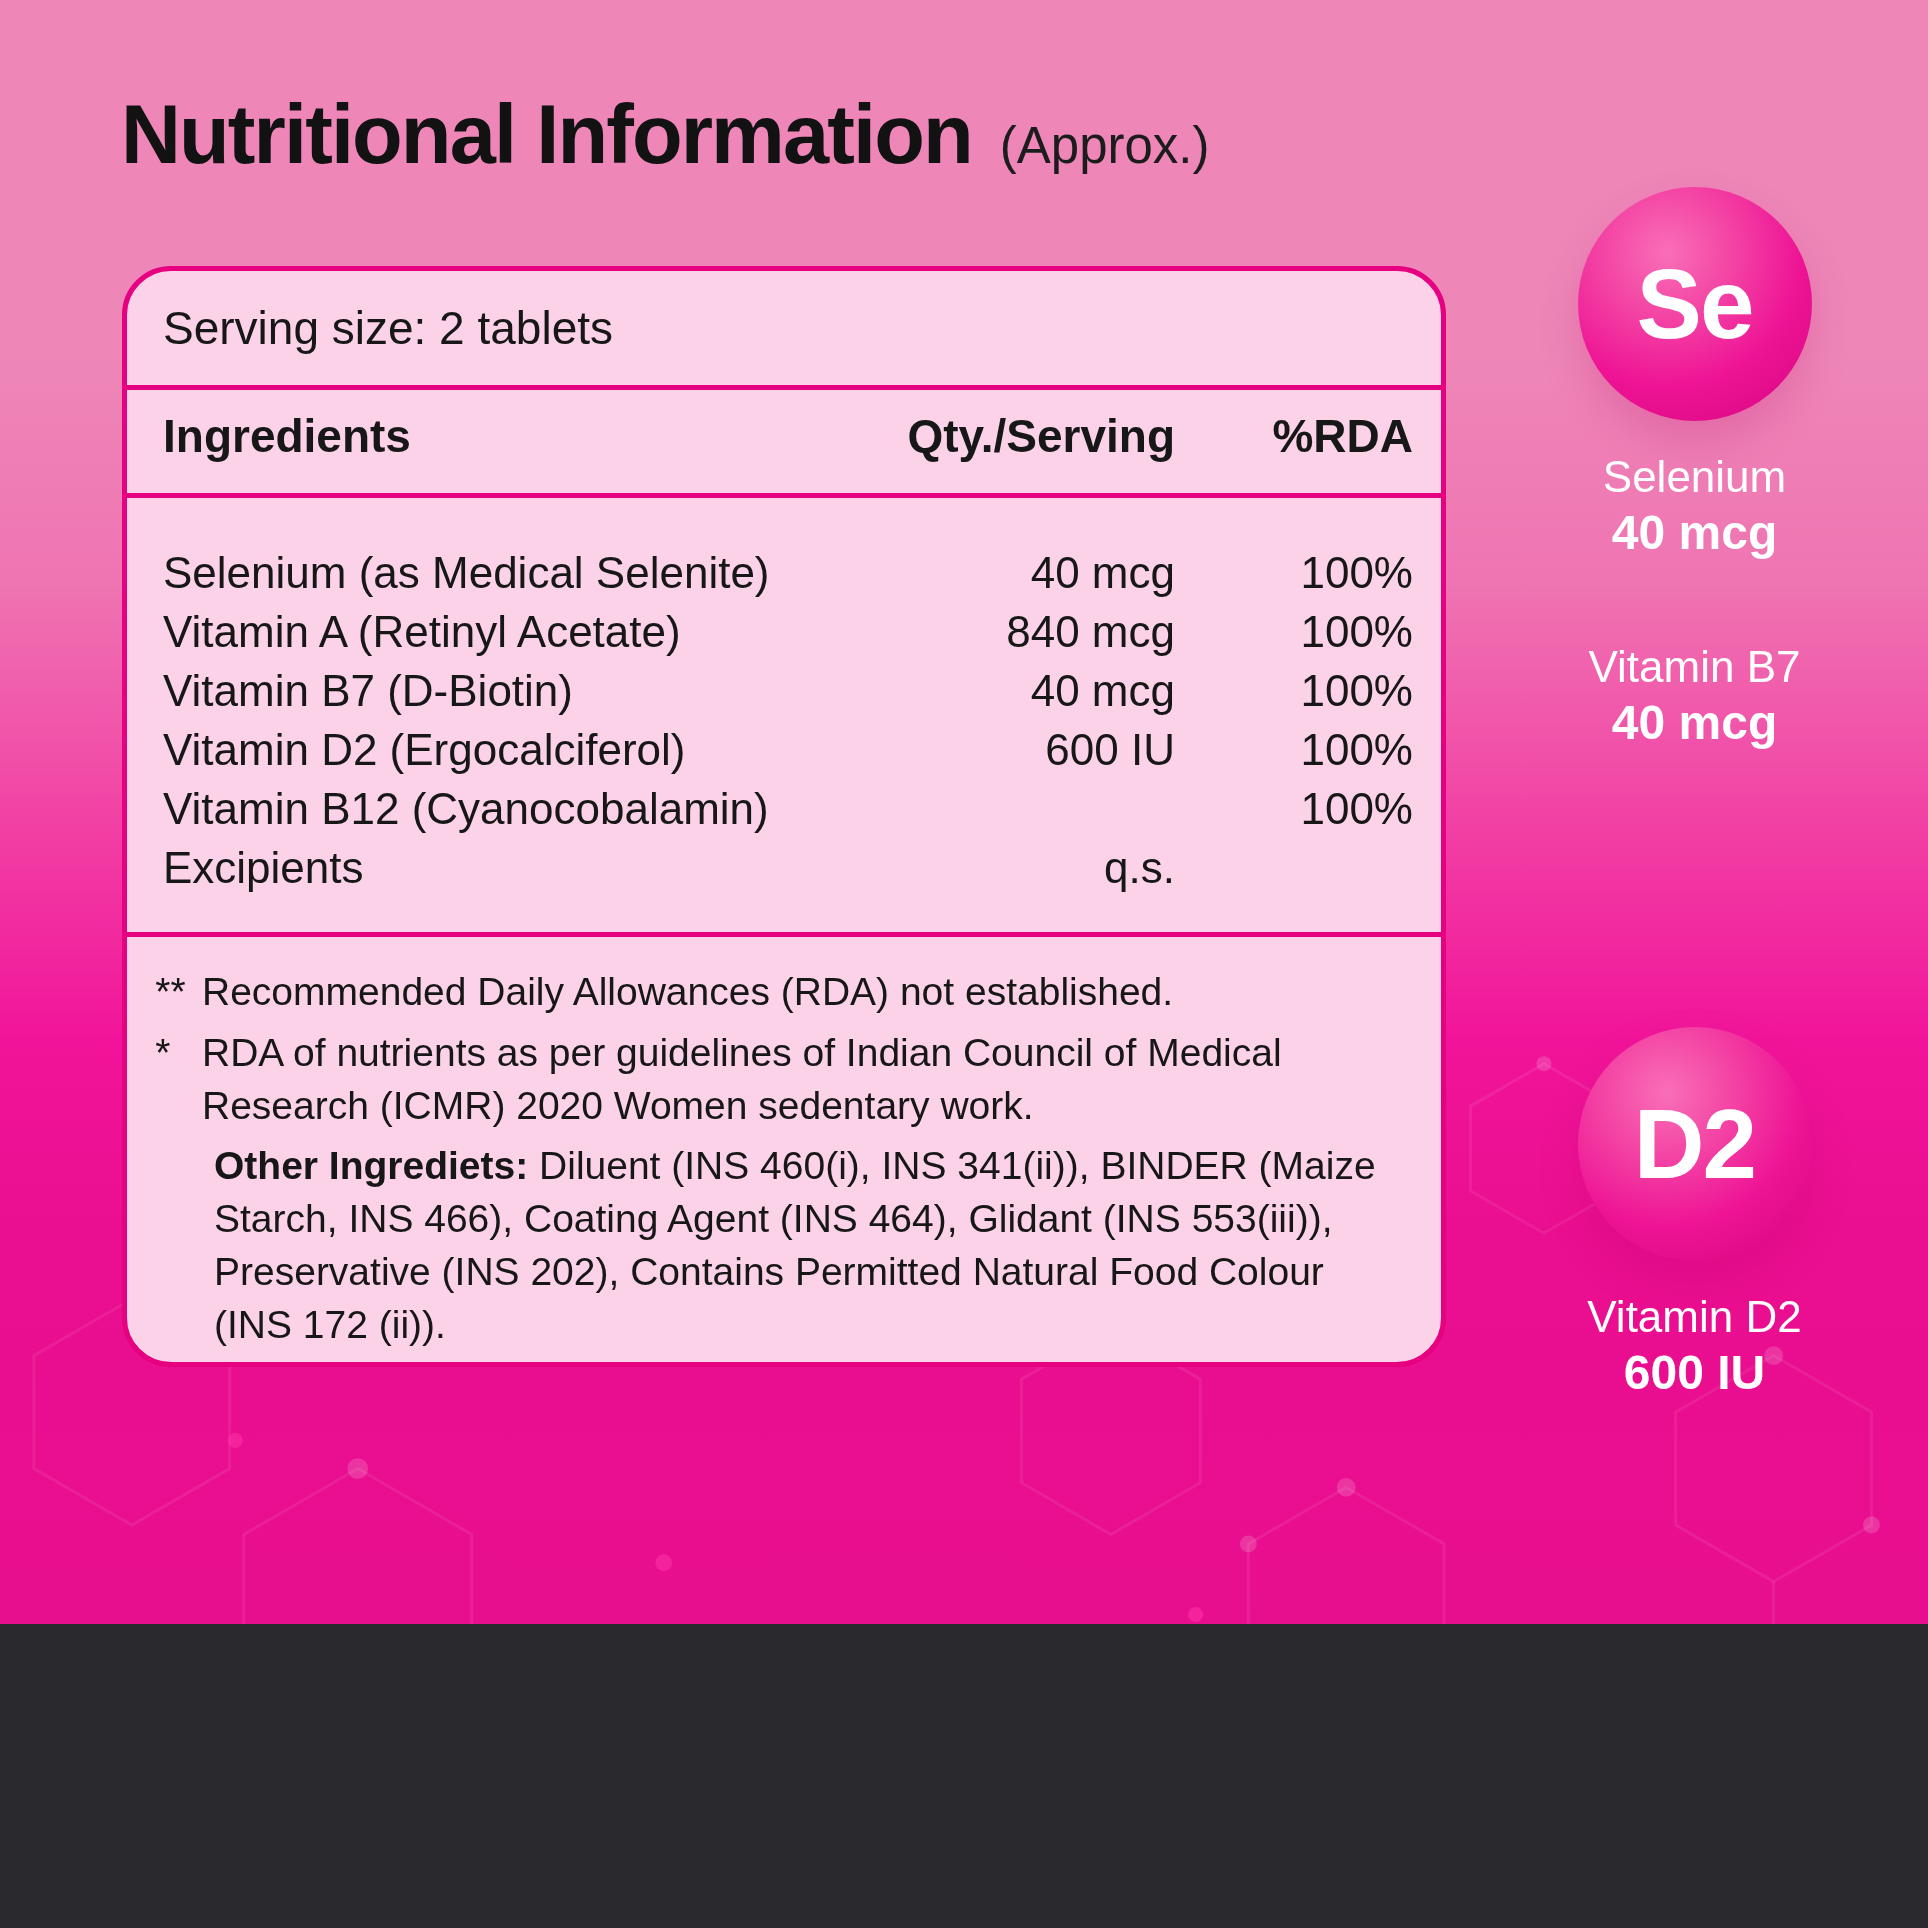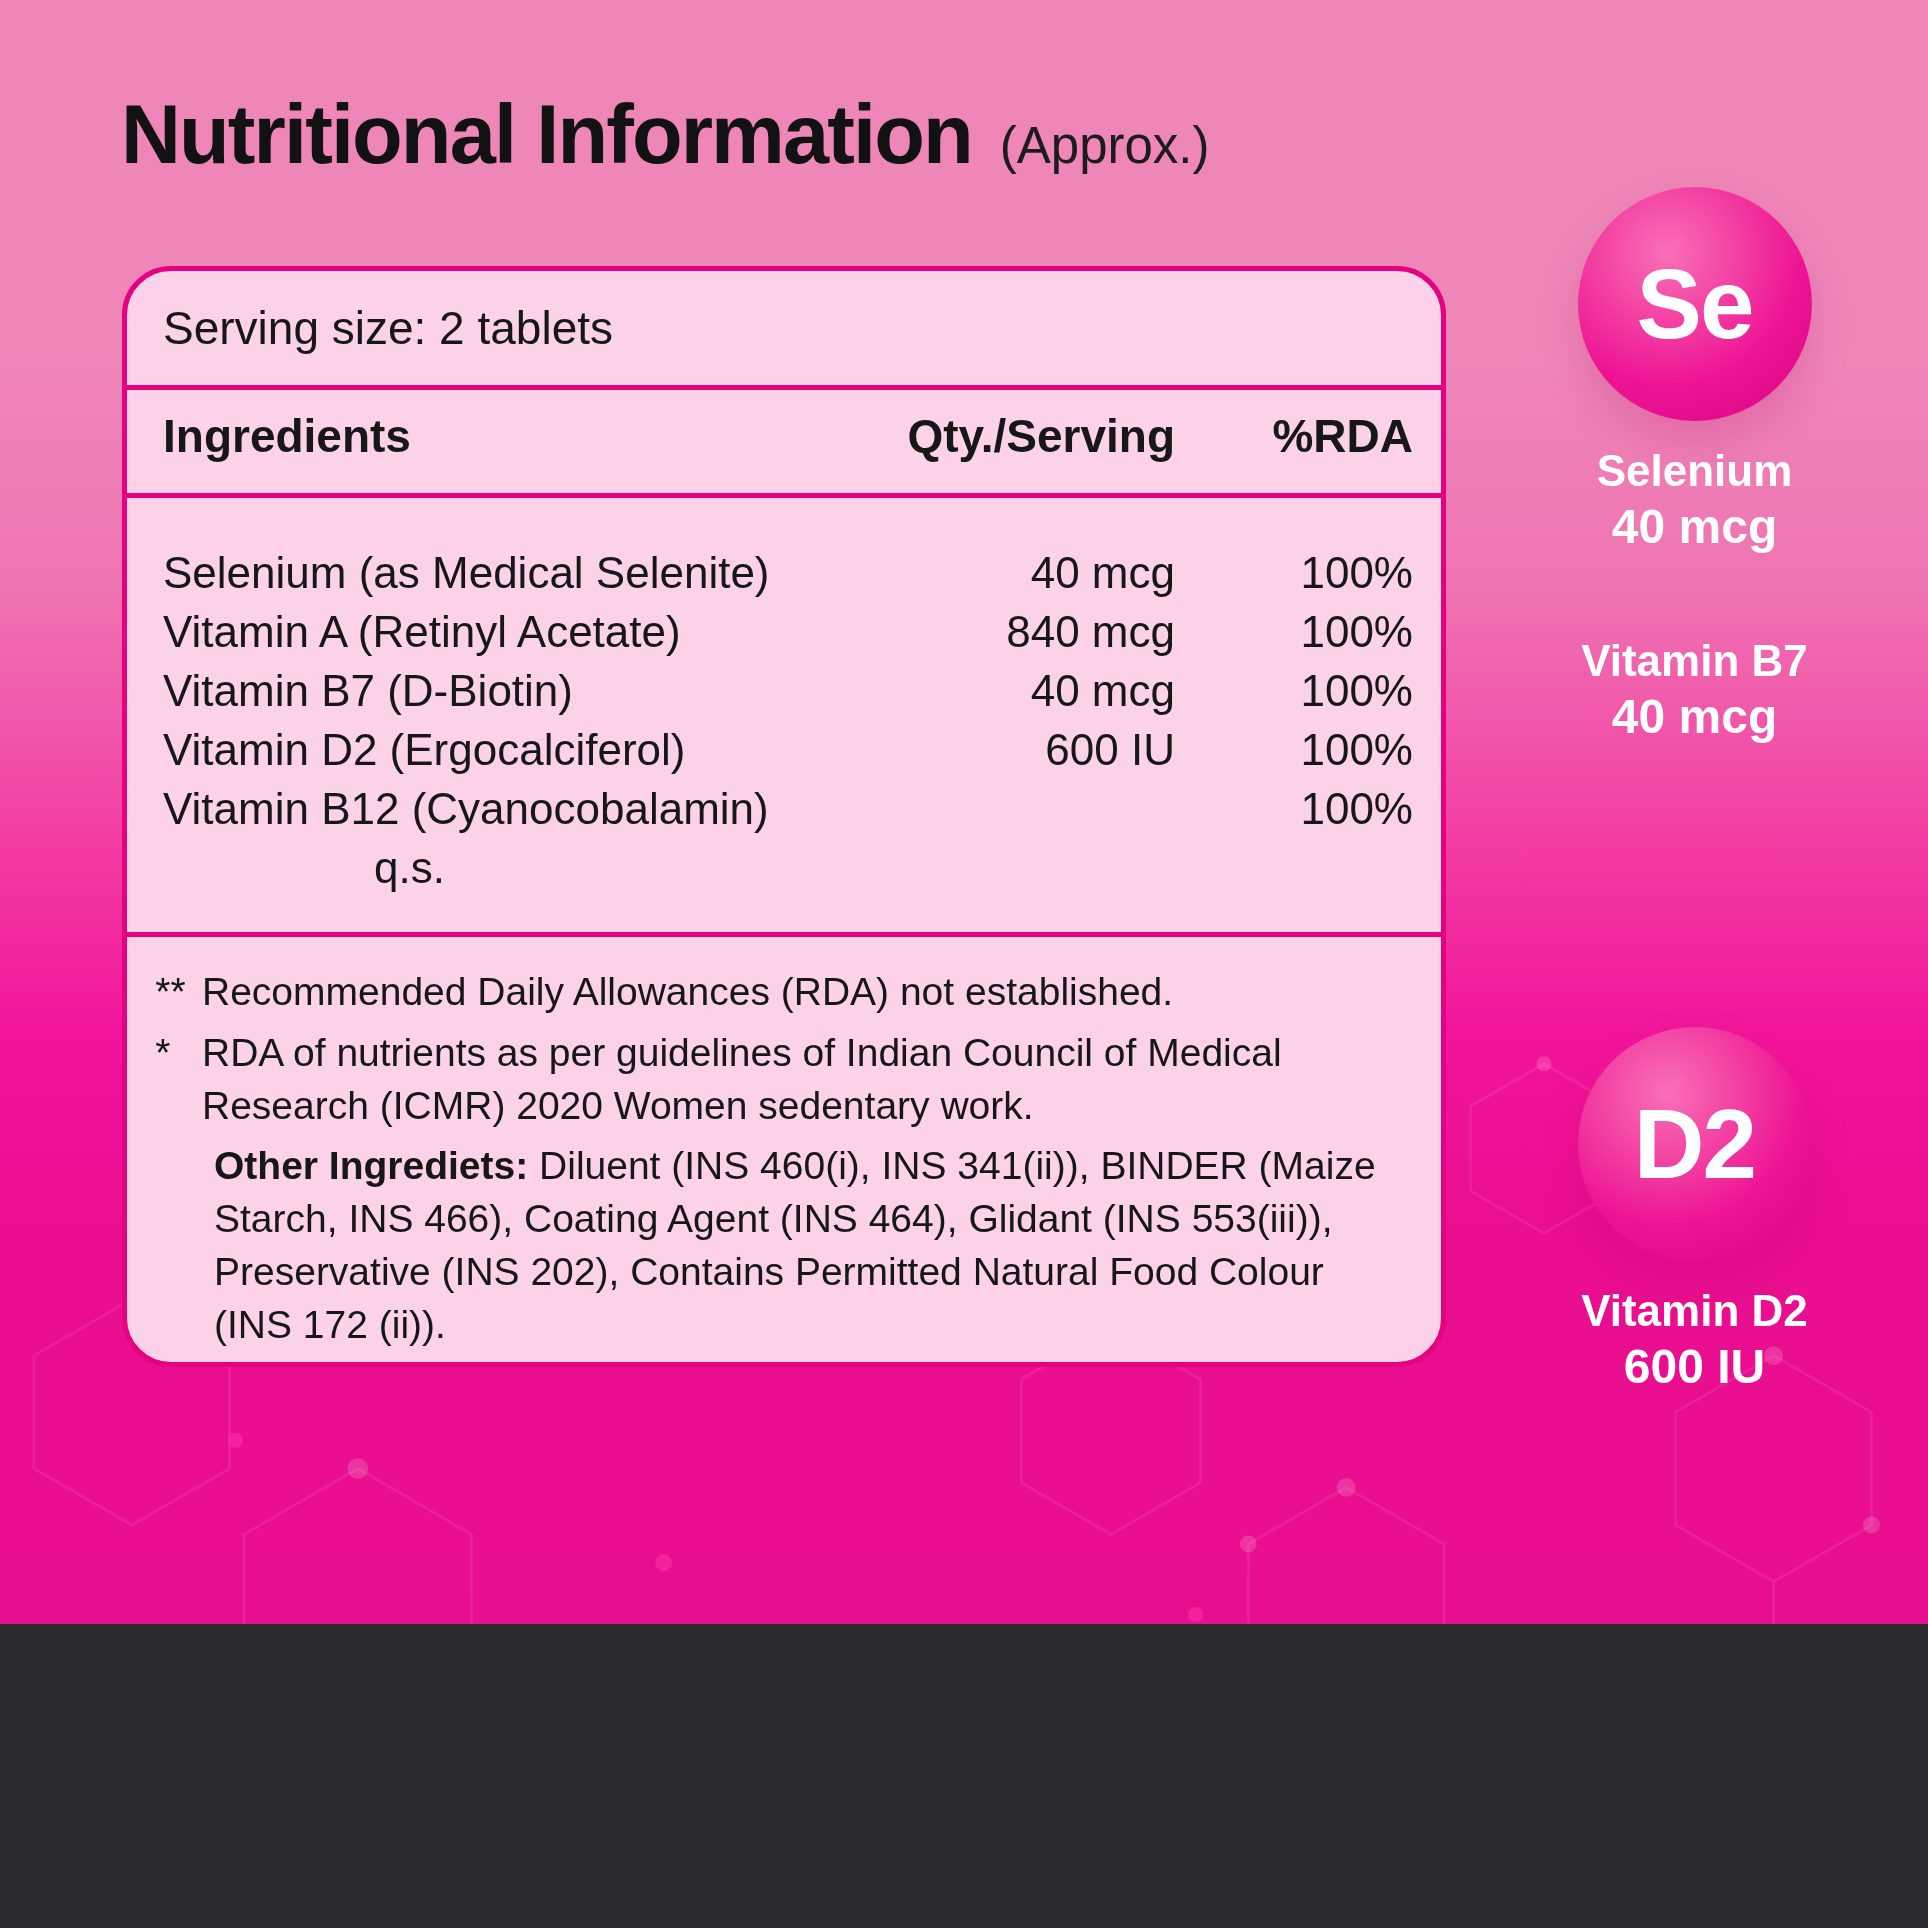--- a/index.html
+++ b/index.html
@@ -59,21 +59,21 @@
   .badge-b7{top:611px;}
   .badge-d2{top:1027px;}
   .sphere{
     width:234px;height:234px;border-radius:50%;
     background:radial-gradient(circle at 38% 28%,
       #f96fb7 0%, #f449a6 26%, #ee1495 60%, #de0a86 86%, #d30880 100%);
     display:flex;align-items:center;justify-content:center;
     color:#ffffff;font-size:98px;font-weight:700;letter-spacing:-1.9px;
     box-shadow:0 21px 41px rgba(170,0,95,0.18);
   }
-  .badge-name{margin-top:22px;color:#fff;font-size:44px;font-weight:700;line-height:55px;}
+  .badge-name{margin-top:28px;color:#fff;font-size:44px;font-weight:400;line-height:55px;}
   .badge-amount{color:#fff;font-size:48px;font-weight:700;line-height:58px;}
 </style>
 </head>
 <body>
 
 <div id="canvas">
 
   <svg class="deco" width="1928" height="1928" viewBox="0 0 2048 2048">
     <g fill="none" stroke="rgba(255,255,255,0.08)" stroke-width="3">
       <polygon points="1430,1580 1534,1640 1534,1760 1430,1820 1326,1760 1326,1640"></polygon>
@@ -152,20 +152,21 @@
       <div class="row">
         <span class="c-name">Vitamin D2 (Ergocalciferol)</span>
         <span class="c-qty">600 IU</span>
         <span class="c-rda">100%</span>
       </div>
       <div class="row">
         <span class="c-name">Vitamin B12 (Cyanocobalamin)</span>
         <span class="c-rda">100%</span>
       </div>
       <div class="row">
+        <span class="c-name">Excipients</span>
         <span class="c-qty">q.s.</span>
         <span class="c-rda"></span>
       </div>
     </div>
 
     <div class="sec sec-foot">
       <div class="fn">
         <span class="fn-m">**</span>
         <span class="fn-t">Recommended Daily Allowances (RDA) not established.</span>
       </div>

